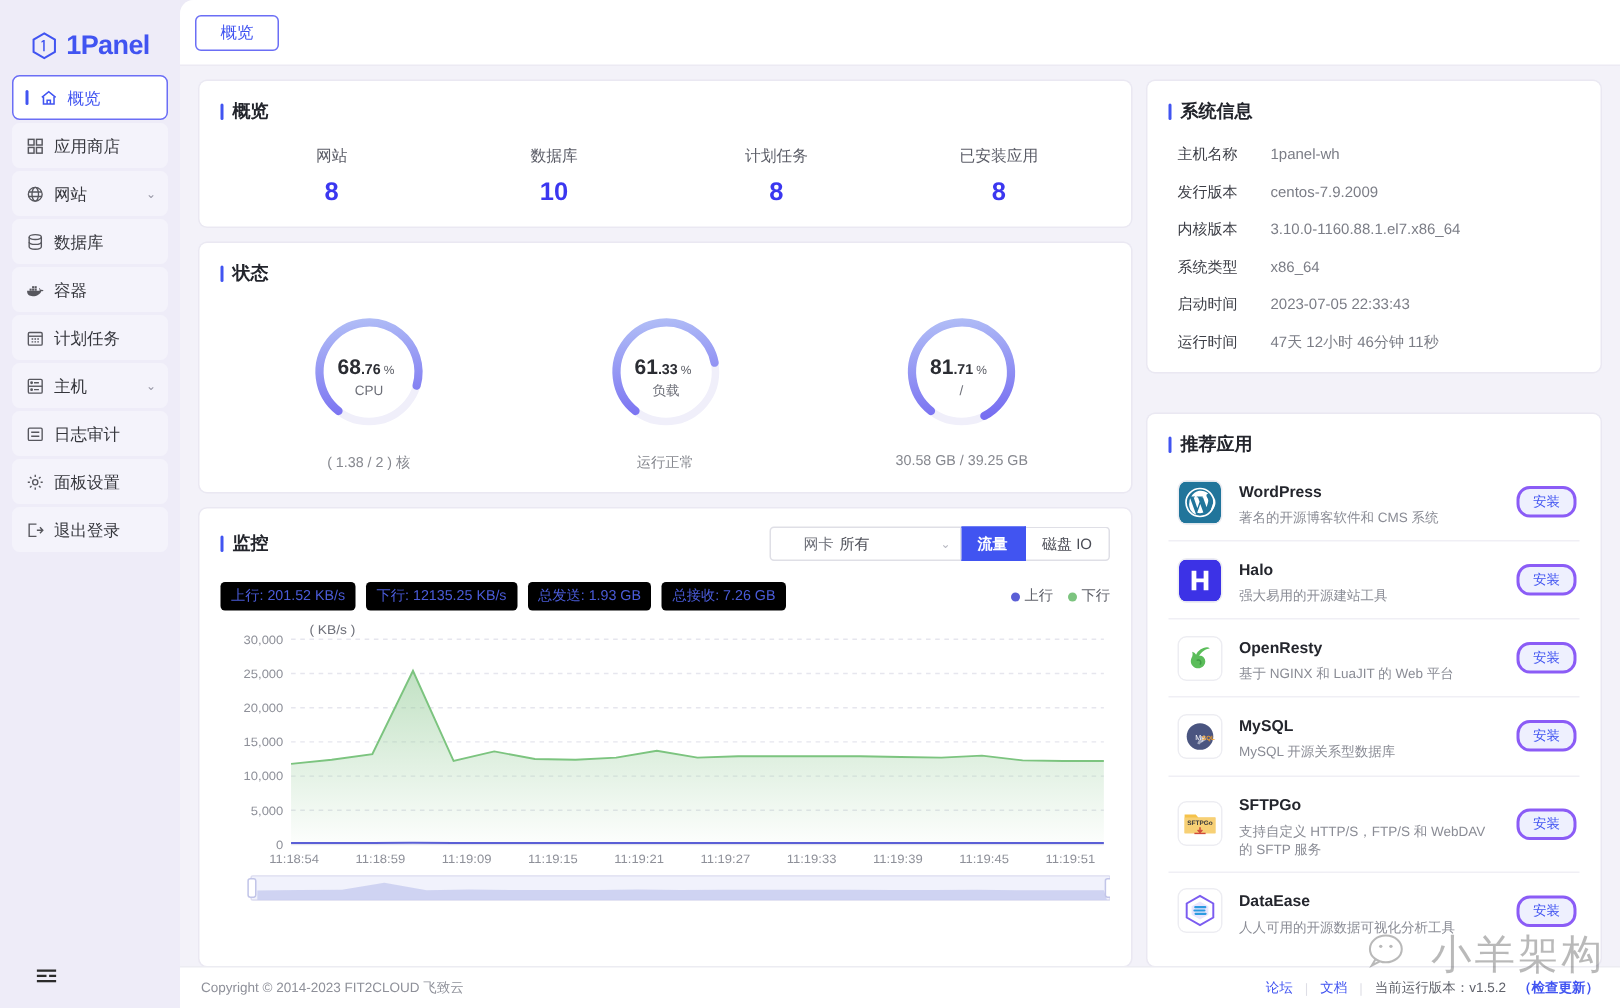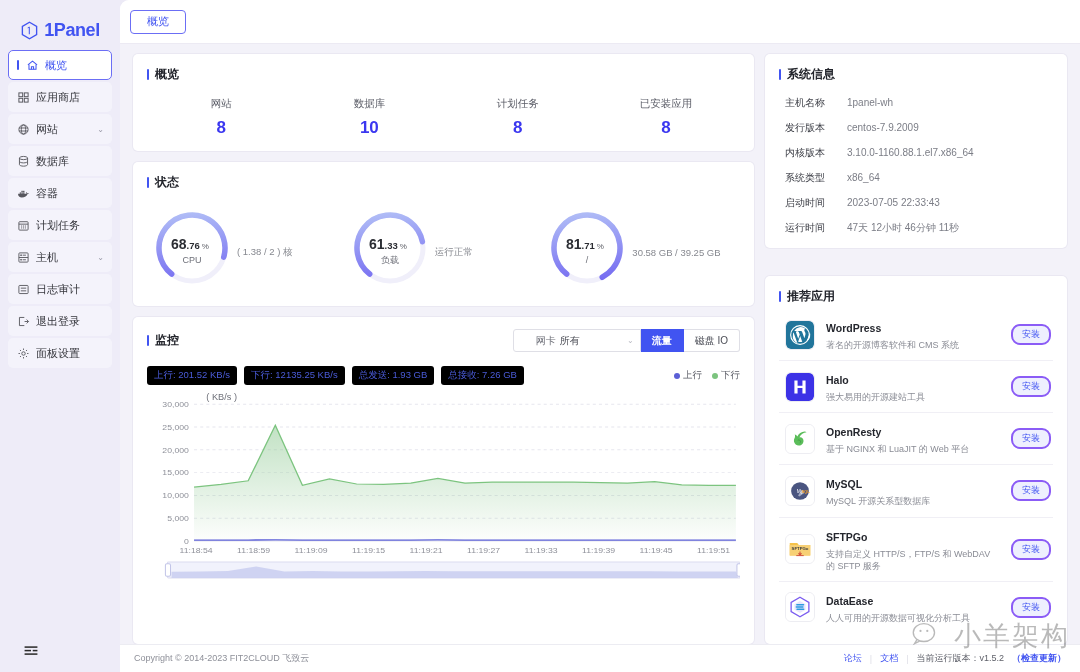--- a/index.html
+++ b/index.html
@@ -115,21 +115,21 @@
   }
 
   
   .stats { display: flex; margin-top: 14px; }
   .stat { flex: 1; text-align: center; }
   .stat-label { font-size: 10.5px; color: #5b5d67; }
   .stat-value { font-size: 17px; font-weight: bold; color: #3b37f0; margin-top: 7px; }
 
   
   .gauges { display: flex; margin-top: 12px; }
-  .gauge { flex: 1; display: flex; flex-direction: row; align-items: center; }
+  .gauge { flex: 1; display: flex; flex-direction: column; align-items: center; }
   .gauge svg { display: block; }
   .gauge-sub { font-size: 9.5px; color: #86888f; margin-top: 9px; white-space: nowrap; }
   .g-pct { font-size: 14px; font-weight: bold; fill: #2b2d33; }
   .g-dec { font-size: 9.5px; font-weight: bold; fill: #2b2d33; }
   .g-unit { font-size: 8px; fill: #5c5e66; }
   .g-name { font-size: 9px; fill: #6d6f78; }
 
   
   .monitor-head { display: flex; align-items: center; }
   .monitor-ctrls { margin-left: auto; display: flex; align-items: center; }
@@ -313,32 +313,32 @@
       <div class="nav-item">
         <svg class="nav-ico" viewBox="0 0 24 24" fill="none" stroke="#35363c" stroke-width="1.7">
             <rect x="3.5" y="4.5" width="17" height="15" rx="1.5"></rect>
             <path d="M7 9.5h10M7 14.5h10"></path>
           </svg>
         <span class="nav-label">日志审计</span>
       </div>
 
       <div class="nav-item">
         <svg class="nav-ico" viewBox="0 0 24 24" fill="none" stroke="#35363c" stroke-width="1.7">
+            <circle cx="12" cy="12" r="3.2"></circle>
+            <path d="M12 2.8v2.6M12 18.6v2.6M2.8 12h2.6M18.6 12h2.6M5.5 5.5l1.9 1.9M16.6 16.6l1.9 1.9M18.5 5.5l-1.9 1.9M7.4 16.6l-1.9 1.9"></path>
+          </svg>
+        <span class="nav-label">面板设置</span>
+      </div>
+
+      <div class="nav-item">
+        <svg class="nav-ico" viewBox="0 0 24 24" fill="none" stroke="#35363c" stroke-width="1.7">
             <path d="M13.5 4.5h-9v15h9"></path>
             <path d="M14 12h7M17.8 8.4 21.3 12l-3.5 3.6"></path>
           </svg>
         <span class="nav-label">退出登录</span>
-      </div>
-
-      <div class="nav-item">
-        <svg class="nav-ico" viewBox="0 0 24 24" fill="none" stroke="#35363c" stroke-width="1.7">
-            <circle cx="12" cy="12" r="3.2"></circle>
-            <path d="M12 2.8v2.6M12 18.6v2.6M2.8 12h2.6M18.6 12h2.6M5.5 5.5l1.9 1.9M16.6 16.6l1.9 1.9M18.5 5.5l-1.9 1.9M7.4 16.6l-1.9 1.9"></path>
-          </svg>
-        <span class="nav-label">面板设置</span>
       </div>
     </div>
 
     <div class="sidebar-foot">
       <svg class="collapse-ico" viewBox="0 0 24 20" fill="#2b2b2b">
         <rect x="1" y="2" width="22" height="2.6"></rect>
           <rect x="1" y="8" width="11" height="2.6"></rect>
         <rect x="1" y="14" width="22" height="2.6"></rect>
           <rect x="15" y="8" width="8" height="2.6"></rect>
       </svg>

